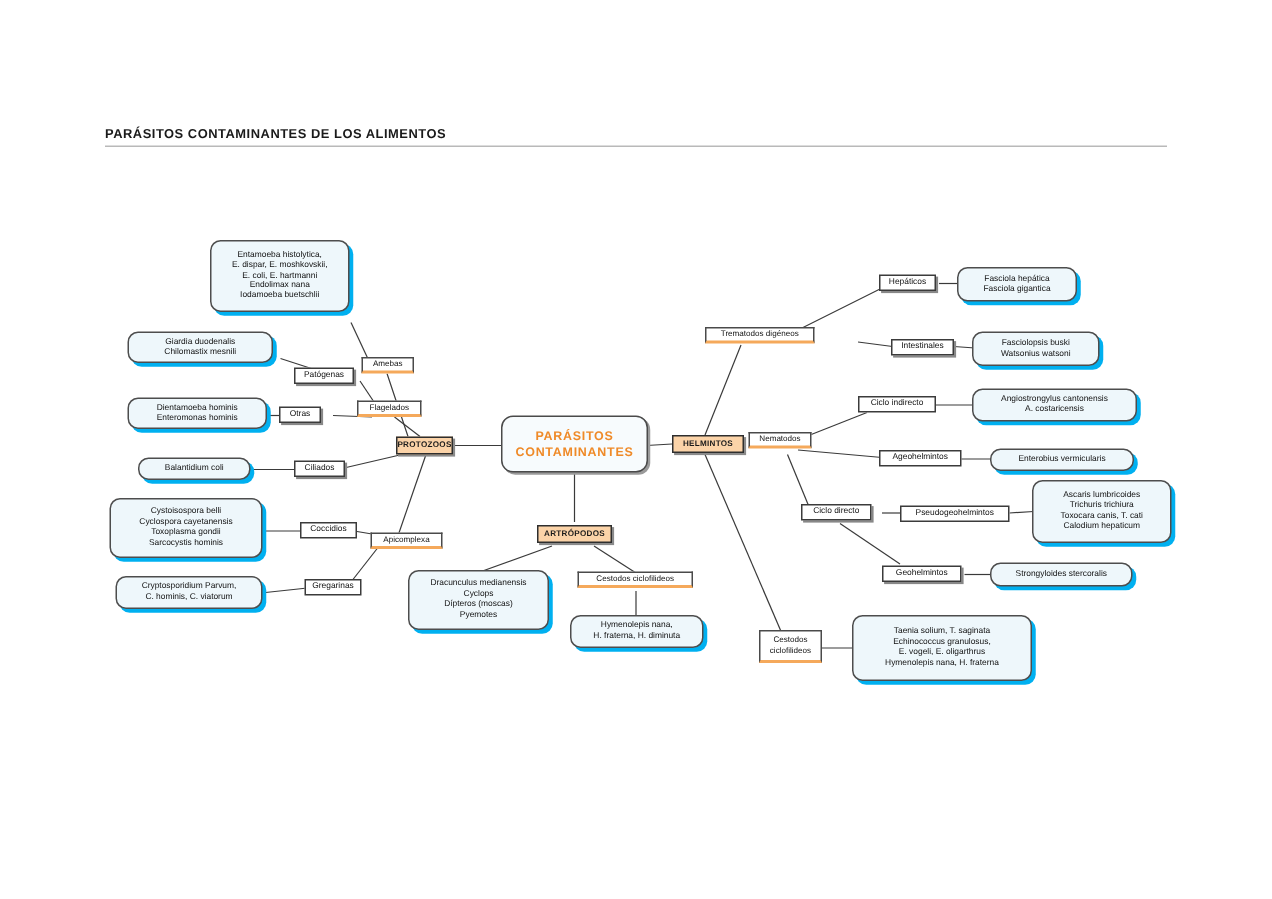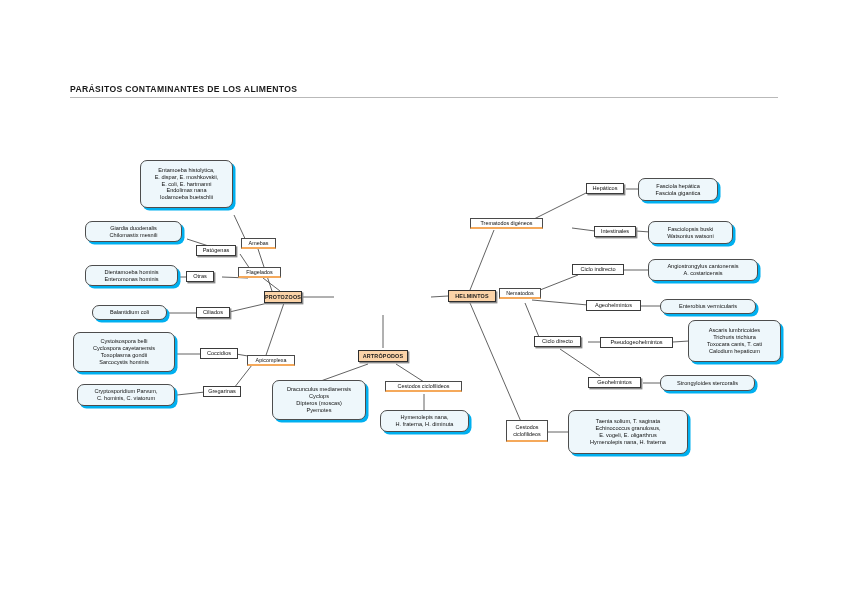--- a/index.html
+++ b/index.html
@@ -194,20 +194,22 @@
       <line x1="673" y1="342" x2="689" y2="341"></line>
 
       <line x1="560" y1="349" x2="600" y2="376"></line>
 
       <line x1="643" y1="383" x2="662" y2="383"></line>
 
       <line x1="546" y1="432" x2="570" y2="432"></line>
     </g>
   </svg>
 
+  <div class="node" id="central-node" style="left:334px; top:277px; width:98px; height:38px;">PARÁSITOS
+CONTAMINANTES</div>
 
   <div class="node cat" style="left:264px; top:291px; width:38px; height:12px;">PROTOZOOS</div>
 
   <div class="node cat-line" style="left:241px; top:238px; width:35px; height:11px;">Amebas</div>
   <div class="node leaf" style="left:140px; top:160px; width:93px; height:48px;">Entamoeba histolytica,
 E. dispar, E. moshkovskii,
 E. coli, E. hartmanni
 Endolimax nana
 Iodamoeba buetschlii</div>
 

